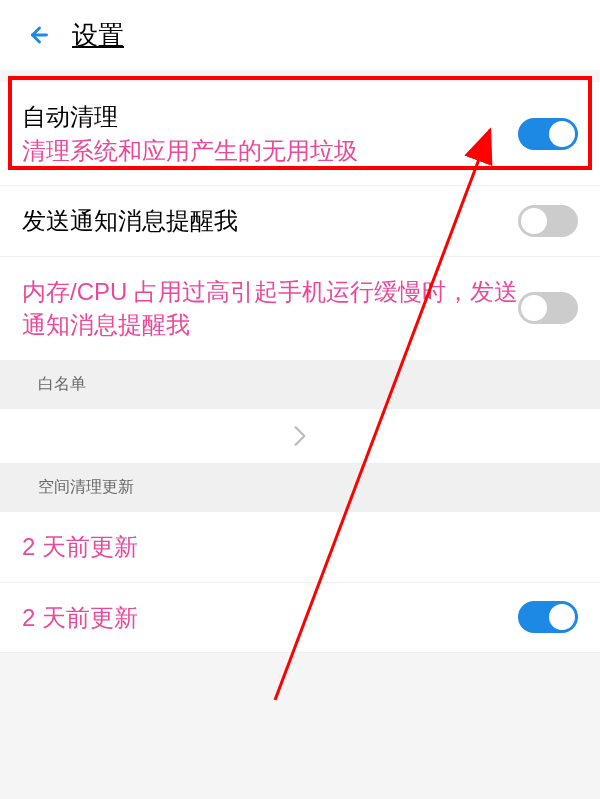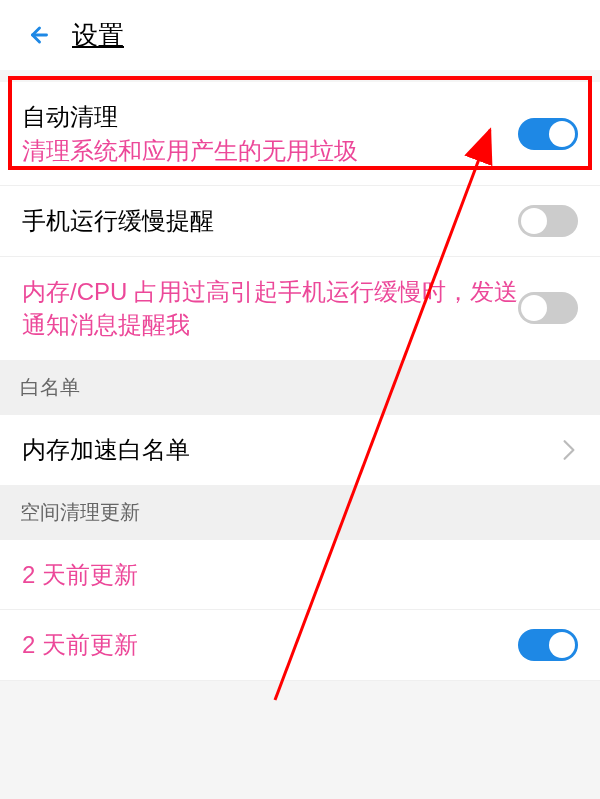--- a/index.html
+++ b/index.html
@@ -59,22 +59,22 @@
       color: #000;
       line-height: 1.4;
     }
     .item-subtitle {
       font-size: 24px;
       color: #ec4899;
       line-height: 1.4;
     }
     .section-header {
       background: #f0f0f0;
-      padding: 14px 20px;
-      font-size: 20px;
+      padding: 14px 38px;
+      font-size: 16px;
       color: #666;
     }
     .toggle {
       width: 60px;
       height: 32px;
       border-radius: 16px;
       position: relative;
       flex-shrink: 0;
     }
     .toggle.on {
@@ -146,42 +146,39 @@
     <div class="item-title">自动清理</div>
     <div class="item-subtitle">清理系统和应用产生的无用垃圾</div>
   </div>
   <div class="toggle on">
     <div class="toggle-knob"></div>
   </div>
 </div>
 
 <div class="settings-item">
   <div class="item-text">
-    <div class="item-title">手机运行缓慢提醒</div>
+    <div class="item-title">发送通知消息提醒我</div>
   </div>
   <div class="toggle off">
     <div class="toggle-knob"></div>
   </div>
 </div>
 
 <div class="settings-item no-border">
   <div class="item-text">
     <div class="item-subtitle">内存/CPU 占用过高引起手机运行缓慢时，发送通知消息提醒我</div>
   </div>
   <div class="toggle off">
     <div class="toggle-knob"></div>
   </div>
 </div>
 
 <div class="section-header">白名单</div>
 
 <div class="settings-item no-border">
-  <div class="item-text">
-    <div class="item-title">内存加速白名单</div>
-  </div>
   <div class="chevron">
     <svg viewBox="0 0 12 20" fill="none" stroke="#bbb" stroke-width="2" stroke-linecap="round" stroke-linejoin="round">
       <polyline points="2 2 10 10 2 18"></polyline>
     </svg>
   </div>
 </div>
 
 <div class="section-header">空间清理更新</div>
 
 <div class="settings-item">

